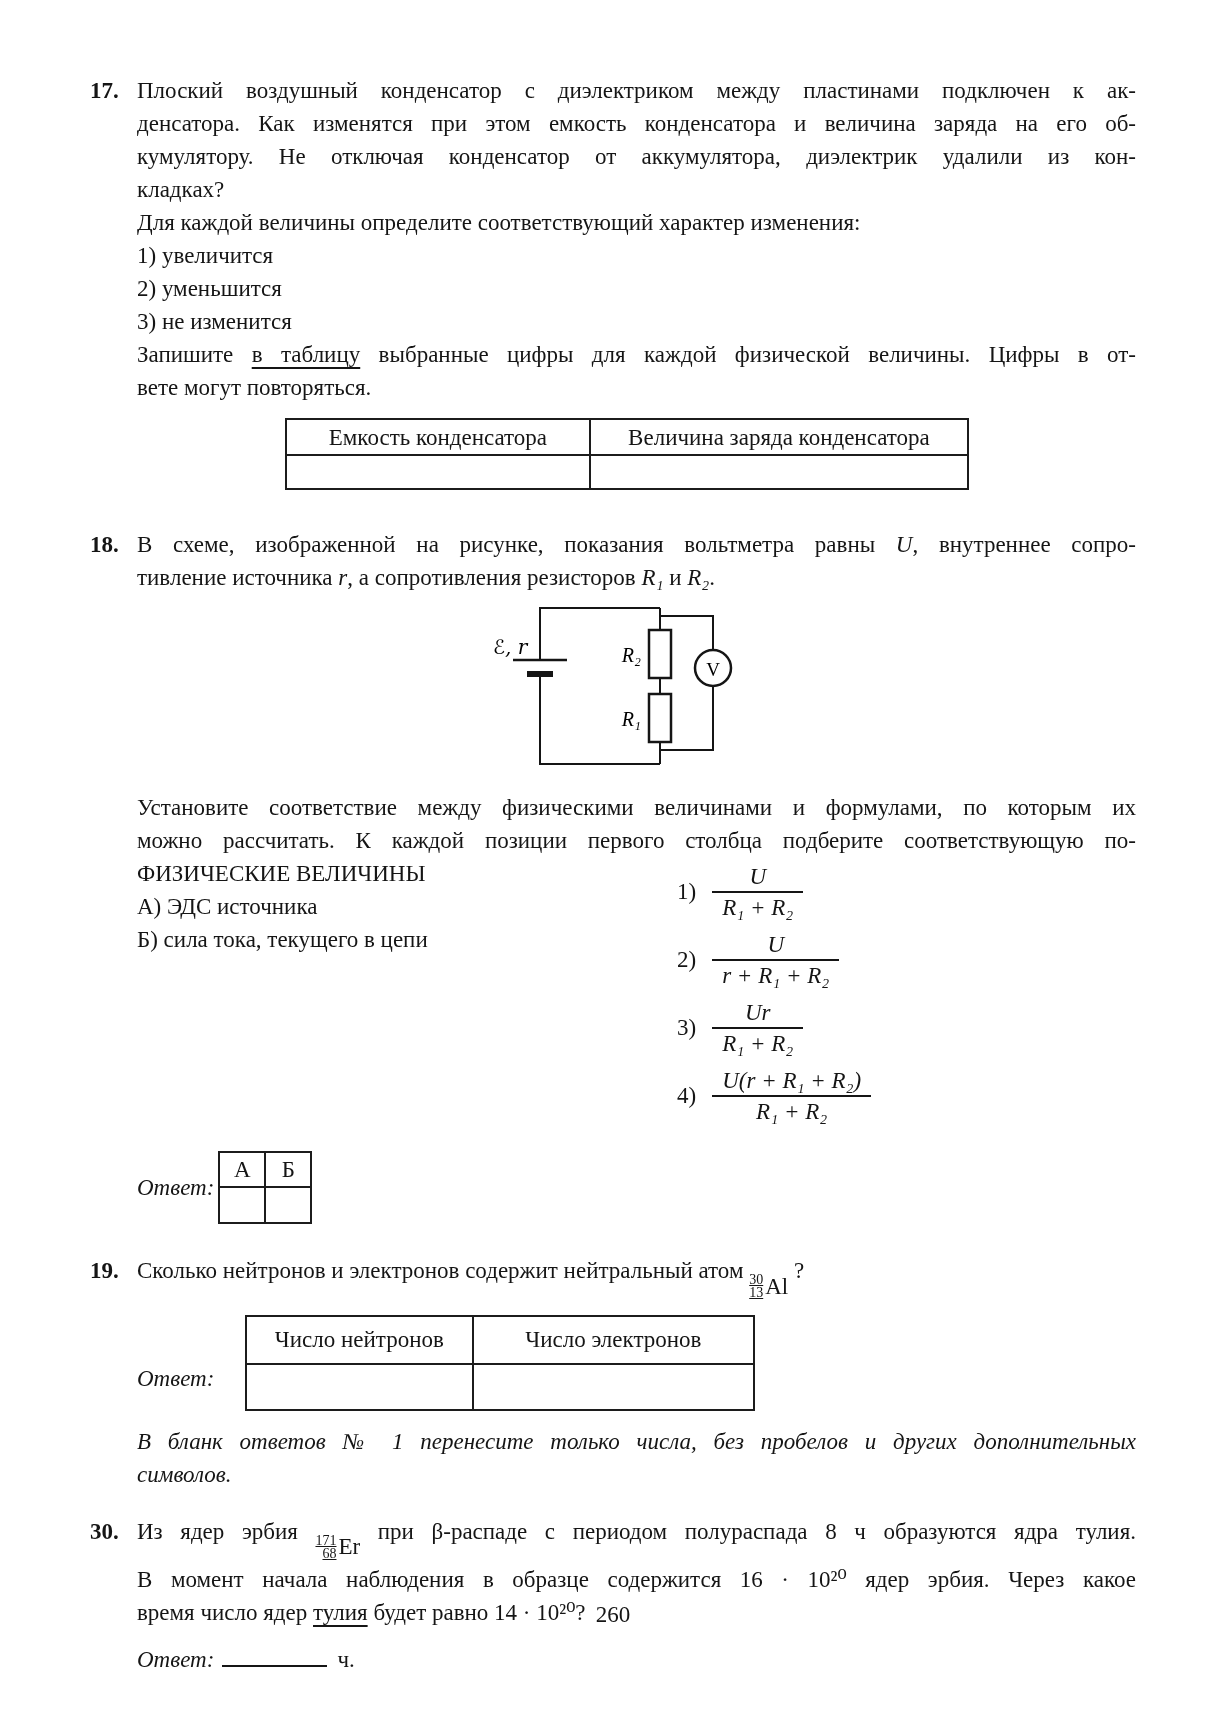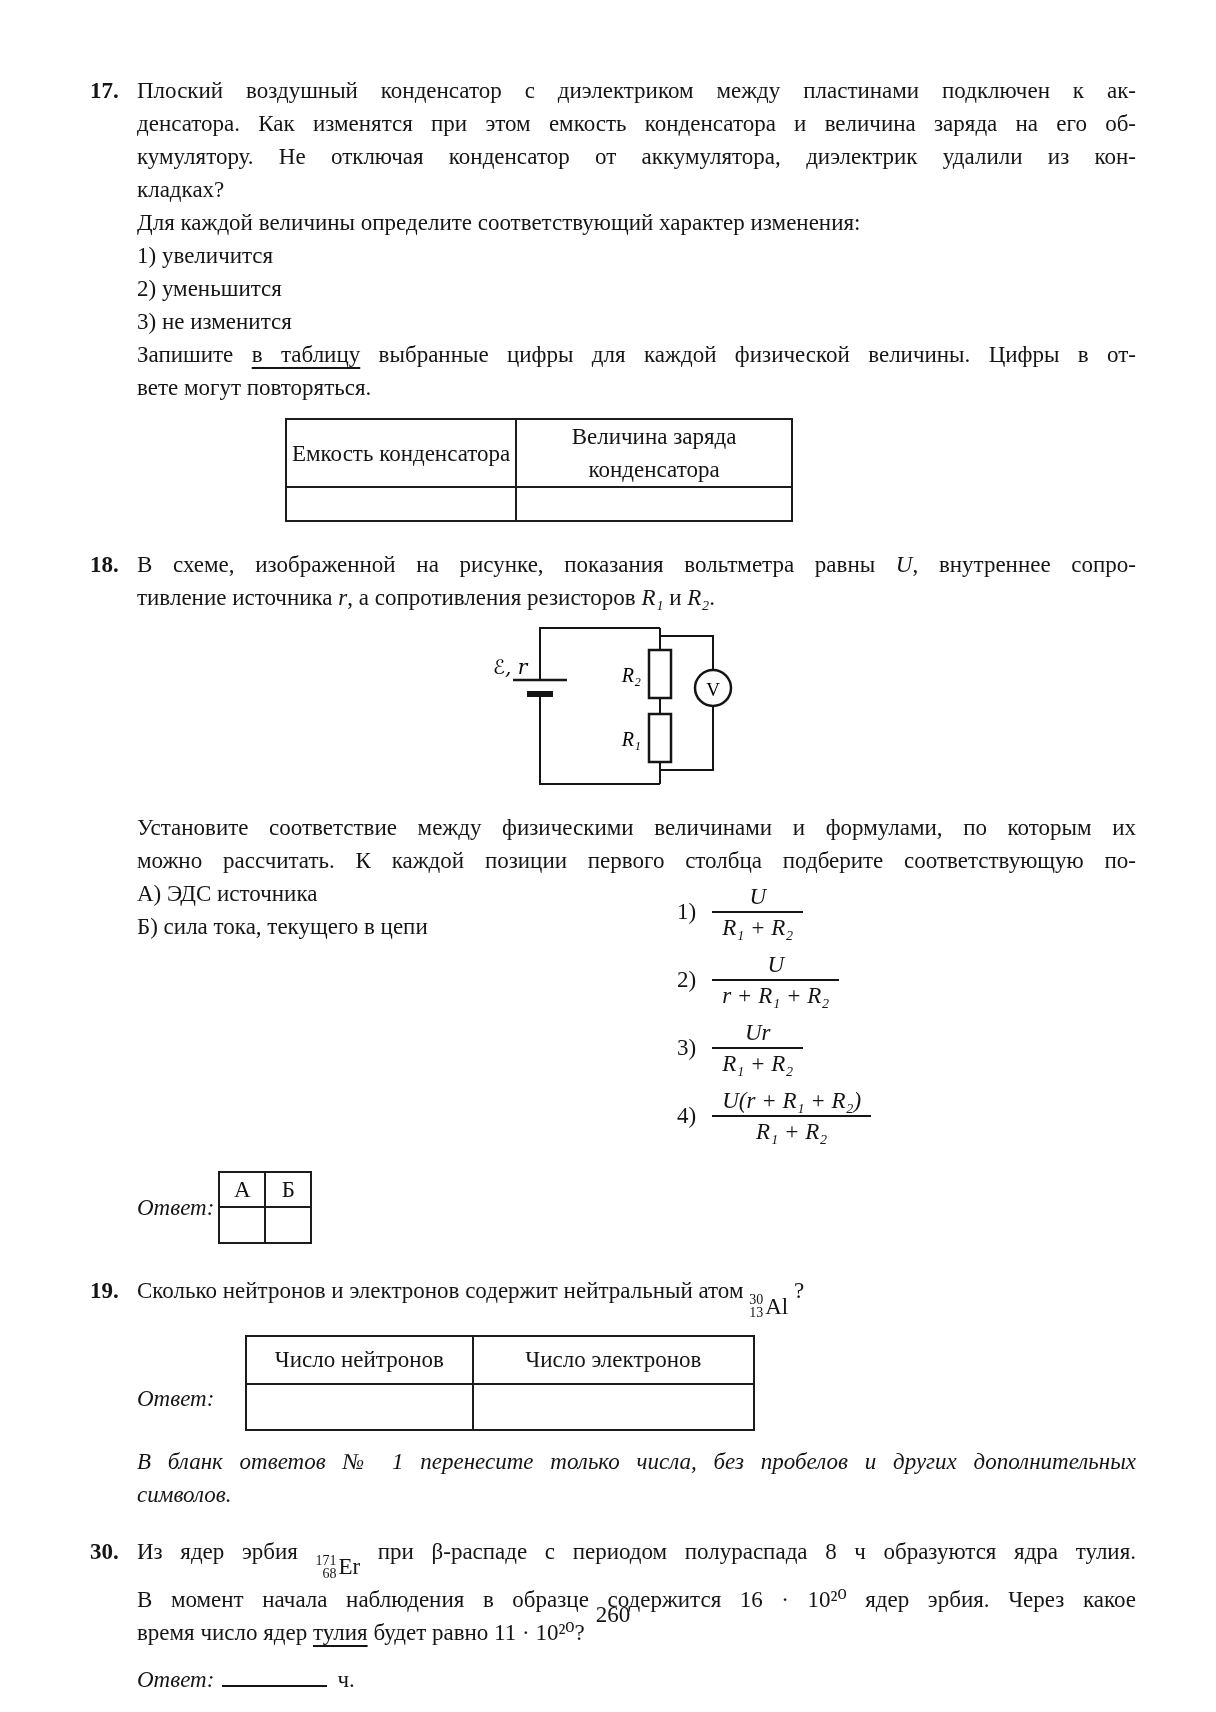--- a/index.html
+++ b/index.html
@@ -16,21 +16,21 @@
   .ptext { flex: 1; line-height: 33px; min-width: 0; }
 
   .jline { text-align: justify; text-align-last: justify; }
   .pline { text-align: left; }
   .var { font-style: italic; }
   .u { text-decoration: underline; text-underline-offset: 5px; text-decoration-thickness: 1.5px; }
   .italic { font-style: italic; }
 
   
   table { border-collapse: collapse; }
-  .t17 { margin: 14px 0 4px 148px; width: 508px; }
+  .t17 { margin: 14px 0 16px 148px; width: 684px; }
   .t17 th, .t17 td { border: 2px solid #1c1c1c; font-weight: normal; text-align: center; padding: 0; }
   .t17 th { height: 34px; font-size: 23px; }
   .t17 td { height: 32px; }
   .t17 .c1 { width: 276px; } .t17 .c2 { width: 344px; }
 
   .gap18 { margin-top: 22px; }
   .gap19 { margin-top: 30px; }
   .gap20 { margin-top: 24px; }
 
   
@@ -59,21 +59,21 @@
   .t19 { width: 510px; }
   .t19 th, .t19 td { border: 2px solid #1c1c1c; font-weight: normal; text-align: center; padding: 6px; }
   .t19 th { height: 34px; } .t19 td { height: 32px; }
   .t19 .c1 { width: 225px; } .t19 .c2 { width: 285px; }
 
   .note { margin-top: 14px; font-style: italic; }
 
   
   .nuclide { display: inline-flex; align-items: center; vertical-align: -6px; }
   .prescript { display: inline-flex; flex-direction: column; align-items: flex-end;
-               font-size: 14px; line-height: 13px; margin-right: 2px; }
+               font-size: 14px; line-height: 13px; margin-right: 2px; text-decoration: underline; }
 
   .answer-line20 { margin-top: 14px; }
   .blank { display: inline-block; width: 105px; border-bottom: 2px solid #151515; height: 20px; margin: 0 10px 0 8px; }
 
   .page-number { position: absolute; left: 0; width: 1046px; text-align: center; top: 1528px; }
 
   svg text { font-family: "Liberation Serif", "DejaVu Serif", serif; }
   .emf-text { font-family: "DejaVu Serif", "DejaVu Sans", serif; }
 </style>
 </head>
@@ -140,20 +140,21 @@
           <text x="228" y="76" font-size="19" text-anchor="middle">V</text>
           <polyline points="228,86 228,150 175,150" fill="none" stroke="#151515" stroke-width="2"></polyline>
         </svg>
       </div>
 
       <div class="jline">Установите соответствие между физическими величинами и формулами, по которым их</div>
       <div class="jline">можно рассчитать. К каждой позиции первого столбца подберите соответствующую по-</div>
 
       <div class="twocol">
         <div class="tc-left">
+          <div class="col-header">ФИЗИЧЕСКИЕ ВЕЛИЧИНЫ</div>
           <div class="pline">А) ЭДС источника</div>
           <div class="pline">Б) сила тока, текущего в цепи</div>
         </div>
         <div class="tc-right">
           <div class="fitem">
             <span class="fnum">1)</span>
             <span class="frac">
                 <span class="num">U</span>
                 <span class="den">R₁ + R₂</span>
               </span>
@@ -238,21 +239,21 @@
     <div class="pnum">30.</div>
     <div class="ptext">
       <div class="jline"><span>Из ядер эрбия </span><span class="nuclide">
             <span class="prescript">
               <span>171</span>
               <span>68</span>
             </span>
             <span>Er</span>
           </span><span> при β-распаде с периодом полураспада 8 ч образуются ядра тулия.</span></div>
       <div class="jline">В момент начала наблюдения в образце содержится 16 · 10²⁰ ядер эрбия. Через какое</div>
-      <div class="pline"><span>время число ядер </span><span class="u">тулия</span><span> будет равно 11 · 10²⁰?</span></div>
+      <div class="pline"><span>время число ядер </span><span class="u">тулия</span><span> будет равно 14 · 10²⁰?</span></div>
       <div class="answer-line20">
         <span class="italic">Ответ:</span><span class="blank"></span><span>ч.</span>
       </div>
     </div>
   </div>
 
   <div class="page-number">260</div>
 </div>
 
 </body></html>

